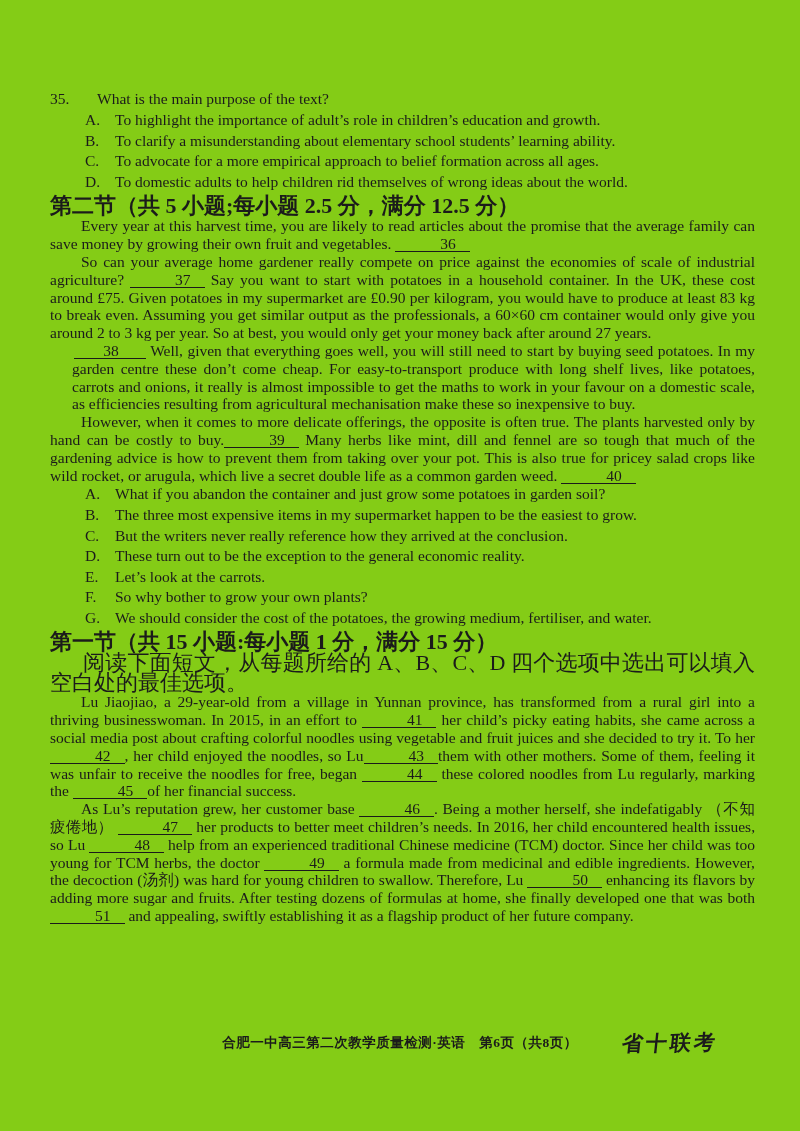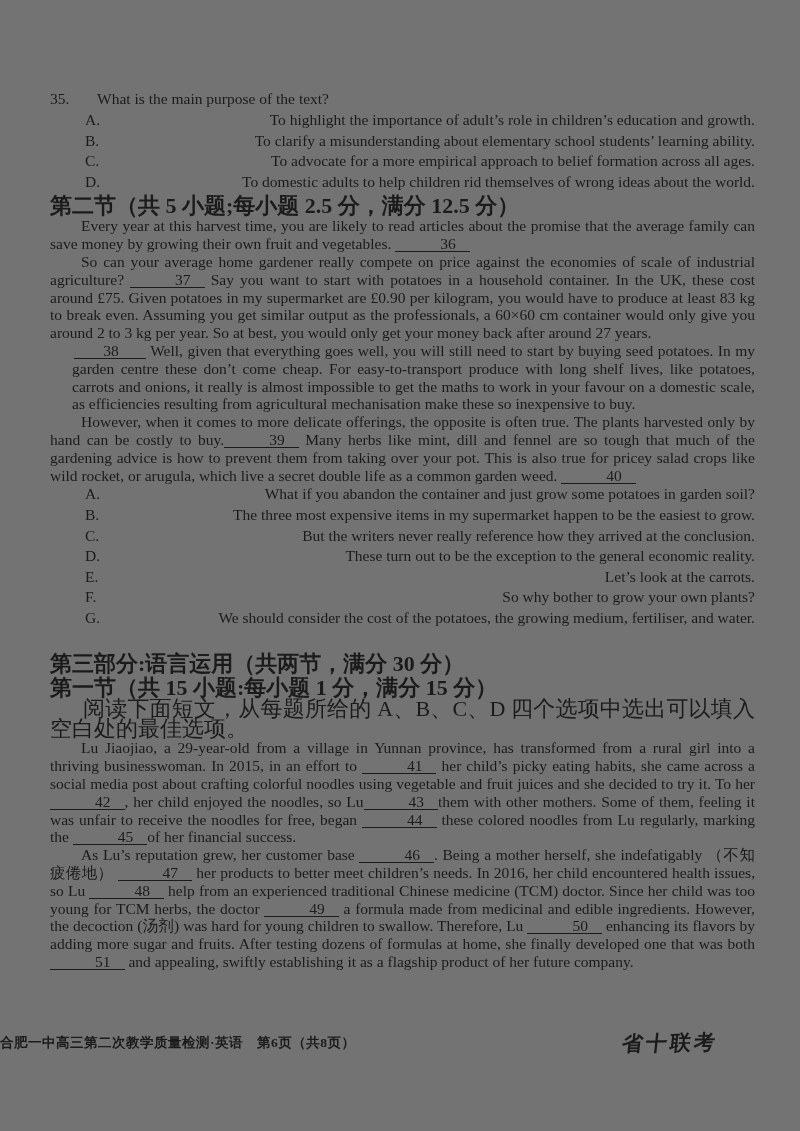--- a/index.html
+++ b/index.html
@@ -1,56 +1,57 @@
 <!DOCTYPE html>
 <html><head>
 <meta charset="utf-8">
 <style>
   html,body{margin:0;padding:0;background:#ffffff;}
   .page{
     position:relative;
     width:800px;height:1131px;
     margin:0 auto;
-    background:#737373;
+    background:#84cc16;
     color:#1b1b1b;
     font-family:"Liberation Serif","DejaVu Serif",serif;
     box-sizing:border-box;
     padding:88px 45px 0 50px;
     overflow:hidden;
   }
   
   .en{font-size:15.5px;line-height:17.8px;text-align:justify;}
   .para{margin:0;text-indent:31px;}
   .para.blank-lead{margin-left:22px;text-indent:2px;}
   
   .q-row{display:flex;font-size:15.5px;line-height:22px;}
   .q-num{flex:0 0 32px;}
   .q-stem{flex:1;margin-left:15px;}
   
   .opts{margin:0;}
   .opt{display:flex;padding-left:35px;font-size:15.5px;line-height:20.6px;}
   .opt-label{flex:0 0 30px;}
-  .opt-text{flex:1;text-align:right;}
+  .opt-text{flex:1;text-align:left;}
   
   .cn{font-size:22px;line-height:19.5px;text-align:justify;}
   .cn-heading{font-weight:bold;margin:3px 0 1px 0;line-height:21px;}
   .cn-instr{margin:1px 0 1px 0;text-indent:33px;}
   .part-gap{margin-top:25px;}
   
   .blank{
     display:inline-block;
     min-width:44px;
     padding:0 14px;
     text-align:center;
     border-bottom:1.5px solid #1b1b1b;
     line-height:15px;
   }
   
   .footer{position:absolute;top:1034px;left:0;width:100%;}
   .footer-center{
+    text-align:center;
     font-size:13.5px;
     font-weight:bold;
     letter-spacing:.5px;
     font-family:"Liberation Serif","DejaVu Serif",serif;
   }
   .brand{
     position:absolute;
     left:622px;top:-5px;
     font-size:21px;
     font-weight:900;
@@ -123,21 +124,20 @@
           <span class="opt-text">So why bother to grow your own plants?</span>
         </div>
         <div class="opt">
           <span class="opt-label">G.</span>
           <span class="opt-text">We should consider the cost of the potatoes, the growing medium, fertiliser, and water.</span>
         </div>
       </div>
   </section>
 
   <section>
-    <div class="cn cn-heading part-gap">第三部分:语言运用（共两节，满分 30 分）</div>
     <div class="cn cn-heading">第一节（共 15 小题:每小题 1 分，满分 15 分）</div>
     <p class="cn cn-instr">阅读下面短文，从每题所给的 A、B、C、D 四个选项中选出可以填入空白处的最佳选项。</p>
     <div class="en">
         <p class="para">Lu Jiaojiao, a 29-year-old from a village in Yunnan province, has transformed from a rural girl into a thriving businesswoman. In 2015, in an effort to <span class="blank">41</span> her child’s picky eating habits, she came across a social media post about crafting colorful noodles using vegetable and fruit juices and she decided to try it. To her <span class="blank">42</span>, her child enjoyed the noodles, so Lu<span class="blank">43</span>them with other mothers. Some of them, feeling it was unfair to receive the noodles for free, began <span class="blank">44</span> these colored noodles from Lu regularly, marking the <span class="blank">45</span>of her financial success.</p>
         <p class="para">As Lu’s reputation grew, her customer base <span class="blank">46</span>. Being a mother herself, she indefatigably （不知疲倦地） <span class="blank">47</span> her products to better meet children’s needs. In 2016, her child encountered health issues, so Lu <span class="blank">48</span> help from an experienced traditional Chinese medicine (TCM) doctor. Since her child was too young for TCM herbs, the doctor <span class="blank">49</span> a formula made from medicinal and edible ingredients. However, the decoction (汤剂) was hard for young children to swallow. Therefore, Lu <span class="blank">50</span> enhancing its flavors by adding more sugar and fruits. After testing dozens of formulas at home, she finally developed one that was both <span class="blank">51</span> and appealing, swiftly establishing it as a flagship product of her future company.</p>
       </div>
   </section>
 
   <div class="footer">
     <div class="footer-center">合肥一中高三第二次教学质量检测·英语　第6页（共8页）</div>

